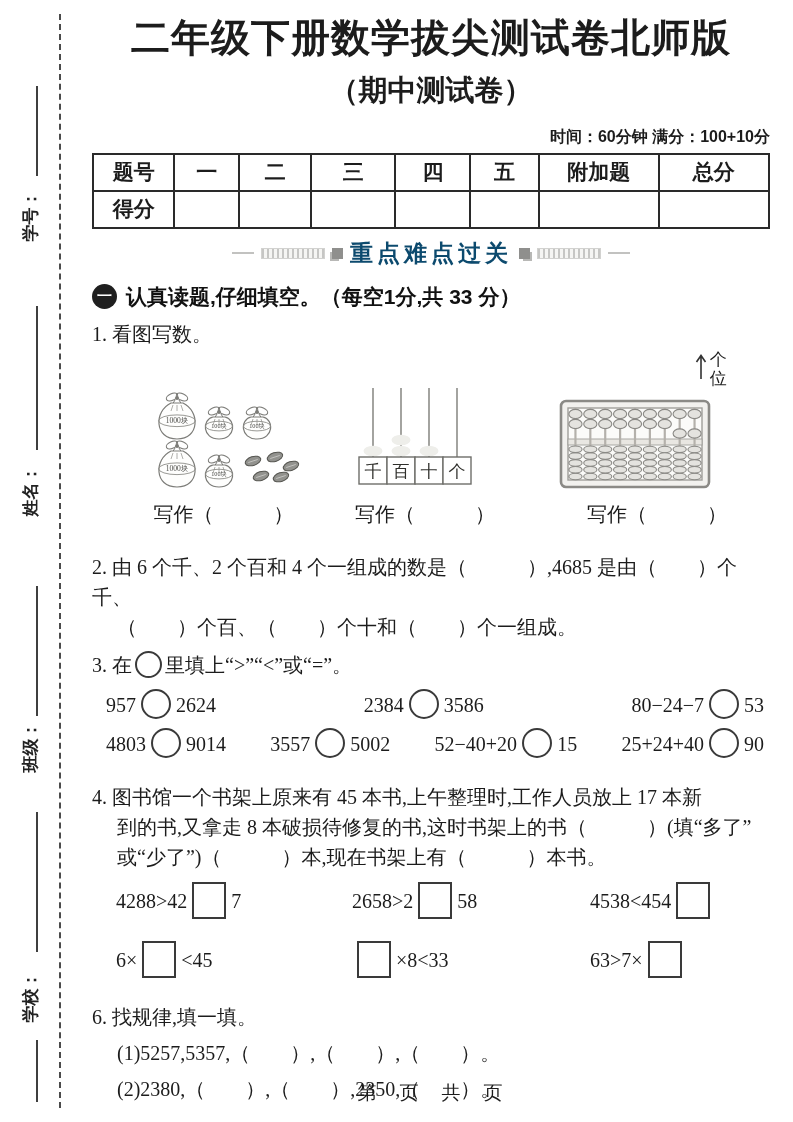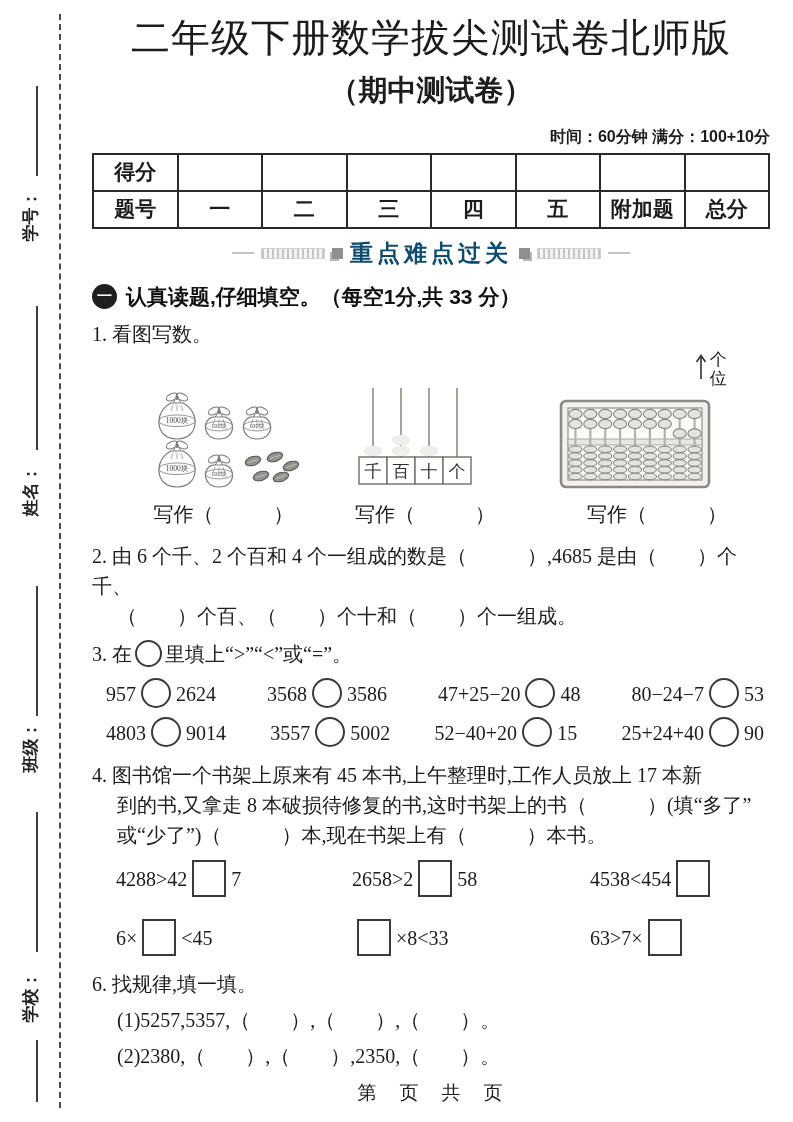--- a/index.html
+++ b/index.html
@@ -15,21 +15,21 @@
   .sl2{top:586px;height:130px;}
   .sl3{top:812px;height:140px;}
   .sl4{top:1040px;height:62px;}
   .sidebar-label{position:absolute;left:-5px;width:70px;height:22px;text-align:center;
         transform:rotate(-90deg);font-family:"Liberation Sans",sans-serif;
         font-size:17px;font-weight:bold;white-space:nowrap;color:#222;}
   .lb0{top:205px;} .lb1{top:480px;} .lb2{top:736px;} .lb3{top:986px;}
 
   
   .main{position:absolute;left:92px;top:16px;width:678px;}
-  .title{font-family:"Liberation Sans",sans-serif;font-weight:normal;font-size:39px;
+  .title{font-family:"Liberation Sans",sans-serif;font-weight:bold;font-size:39px;
          text-align:center;letter-spacing:1px;line-height:1.15;}
   .subtitle{font-family:"Liberation Sans",sans-serif;font-weight:bold;font-size:29px;
          text-align:center;margin-top:10px;}
   .meta{font-family:"Liberation Sans",sans-serif;font-weight:bold;font-size:16px;
          text-align:right;margin-top:16px;margin-bottom:5px;}
 
   table.score{width:100%;border-collapse:collapse;table-layout:fixed;}
   table.score td{border:2px solid #2a2a2a;height:33px;text-align:center;
          font-size:21px;font-weight:bold;font-family:"Liberation Serif",serif;}
   .c0{width:12%;} .c1{width:9.5%;} .c2{width:10.5%;} .c3{width:12.5%;}
@@ -45,21 +45,21 @@
   .orn-note.l{box-shadow:-3px 3px 0 -1px #b8b8b6;}
   .orn-note.r{box-shadow:3px 3px 0 -1px #b8b8b6;}
 
   .section-head{display:flex;align-items:center;gap:9px;margin-top:14px;
          font-family:"Liberation Sans",sans-serif;font-weight:bold;font-size:21px;color:#111;}
   .sec-icon{flex:0 0 auto;width:25px;height:25px;border-radius:50%;background:#1f1f1f;color:#fff;
          display:flex;align-items:center;justify-content:center;font-size:15px;font-weight:bold;}
 
   .q{font-size:20px;line-height:1.5;}
   .q .ind{padding-left:25px;}
-  .mt6{margin-top:6px;} .mt8{margin-top:8px;} .mt10{margin-top:13px;}
+  .mt6{margin-top:6px;} .mt8{margin-top:8px;} .mt10{margin-top:24px;}
 
   
   .fig-row{display:flex;align-items:flex-end;margin-top:8px;padding-left:14px;}
   .fig-col{display:flex;flex-direction:column;}
   .fc-money{width:235px;align-items:center;}
   .fc-counter{width:218px;}
   .fc-abacus{width:200px;position:relative;padding-top:42px;}
   .fig-caption{font-size:20px;margin-top:8px;}
   .fc-counter .fig-caption{padding-left:14px;}
   .fc-abacus .fig-caption{padding-left:28px;}
@@ -101,38 +101,38 @@
   </div>
 
   <div class="main">
     <div class="title">二年级下册数学拔尖测试卷北师版</div>
     <div class="subtitle">（期中测试卷）</div>
     <div class="meta">时间：60分钟  满分：100+10分</div>
 
     <table class="score">
       <tbody>
           <tr>
-        <td>得分</td>
-        <td></td>
-        <td></td>
-        <td></td>
-        <td></td>
-        <td></td>
-        <td></td>
-        <td></td>
-      </tr>
-      <tr>
         <td class="c0">题号</td>
         <td class="c1">一</td>
         <td class="c2">二</td>
         <td class="c3">三</td>
         <td class="c4">四</td>
         <td class="c5">五</td>
         <td class="c6">附加题</td>
         <td class="c7">总分</td>
+      </tr>
+      <tr>
+        <td>得分</td>
+        <td></td>
+        <td></td>
+        <td></td>
+        <td></td>
+        <td></td>
+        <td></td>
+        <td></td>
       </tr>
     </tbody>
       </table>
 
     <div class="banner">
       <span class="orn-dash"></span>
       <span class="orn-stripe"></span>
       <span class="orn-note l"></span>
       <span class="banner-text">重点难点过关</span>
       <span class="orn-note r"></span>
@@ -339,22 +339,21 @@
     <div class="q mt10">
       <div>2. 由 6 个千、2 个百和 4 个一组成的数是（　　　）,4685 是由（　　）个千、</div>
       <div class="ind">（　　）个百、（　　）个十和（　　）个一组成。</div>
     </div>
 
     <div class="q mt8">
       <span>3. 在</span><span class="cmp-circle sm"></span><span>里填上“&gt;”“&lt;”或“=”。</span>
     </div>
     <div class="q3-row">
       <span><span>957</span><span class="cmp-circle"></span><span>2624</span></span>
-      <span><span>3568</span><span class="cmp-circle"></span><span>3586</span></span>
-      <span><span>47+25−20</span><span class="cmp-circle"></span><span>48</span></span>
+      <span><span>2384</span><span class="cmp-circle"></span><span>3586</span></span>
       <span><span>80−24−7</span><span class="cmp-circle"></span><span>53</span></span>
     </div>
     <div class="q3-row">
       <span><span>4803</span><span class="cmp-circle"></span><span>9014</span></span>
       <span><span>3557</span><span class="cmp-circle"></span><span>5002</span></span>
       <span><span>52−40+20</span><span class="cmp-circle"></span><span>15</span></span>
       <span><span>25+24+40</span><span class="cmp-circle"></span><span>90</span></span>
     </div>
 
     <div class="q mt10">

